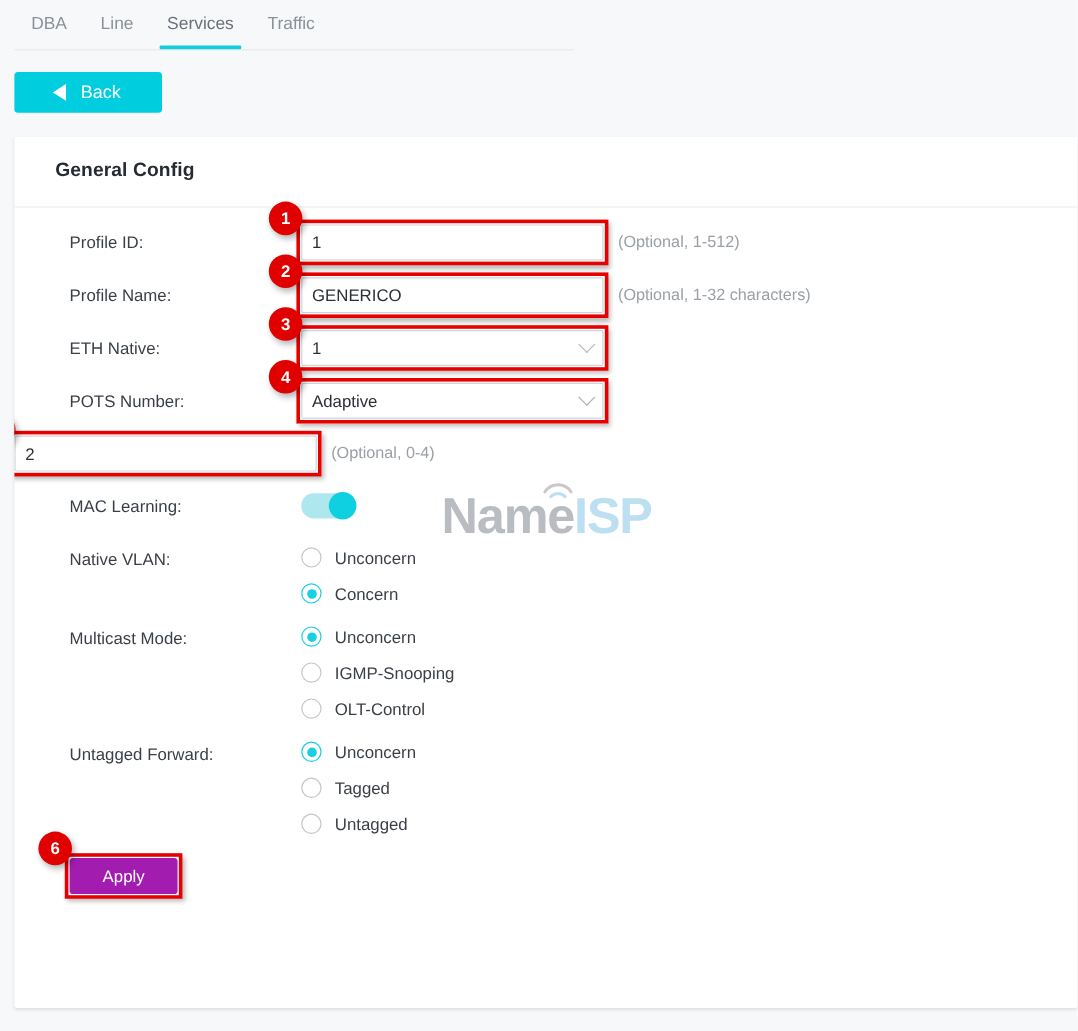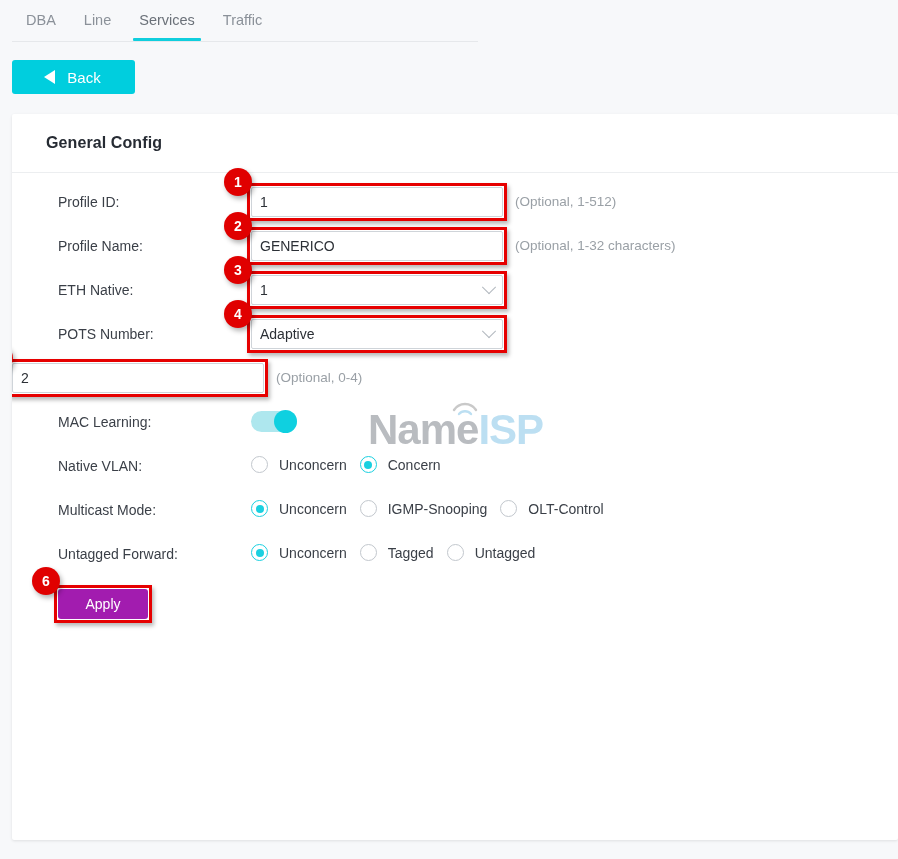--- a/index.html
+++ b/index.html
@@ -152,21 +152,21 @@
     background: #aee7ee; position: relative; cursor:pointer;
     margin-top: 4px;
   }
   .toggle .knob {
     position:absolute; right: 0; top: -1px;
     width: 23px; height: 23px; border-radius: 50%;
     background: #0fd0e0;
   }
 
   
-  .radiogroup { display:flex; flex-direction: row; gap: 13px; padding-top: 5px; }
+  .radiogroup { display:flex; flex-direction: column; gap: 13px; padding-top: 5px; }
   .radio-item { display:flex; align-items:center; gap: 11px; cursor:pointer; }
   .rad {
     width: 17px; height: 17px; border-radius:50%;
     border: 1.6px solid #c2c7cd; background:#fff;
     flex:none; position:relative;
   }
   .rad.on { border-color: #1ad0e0; }
   .rad.on:after {
     content:""; position:absolute; left:50%; top:50%;
     width: 8px; height: 8px; border-radius:50%;

